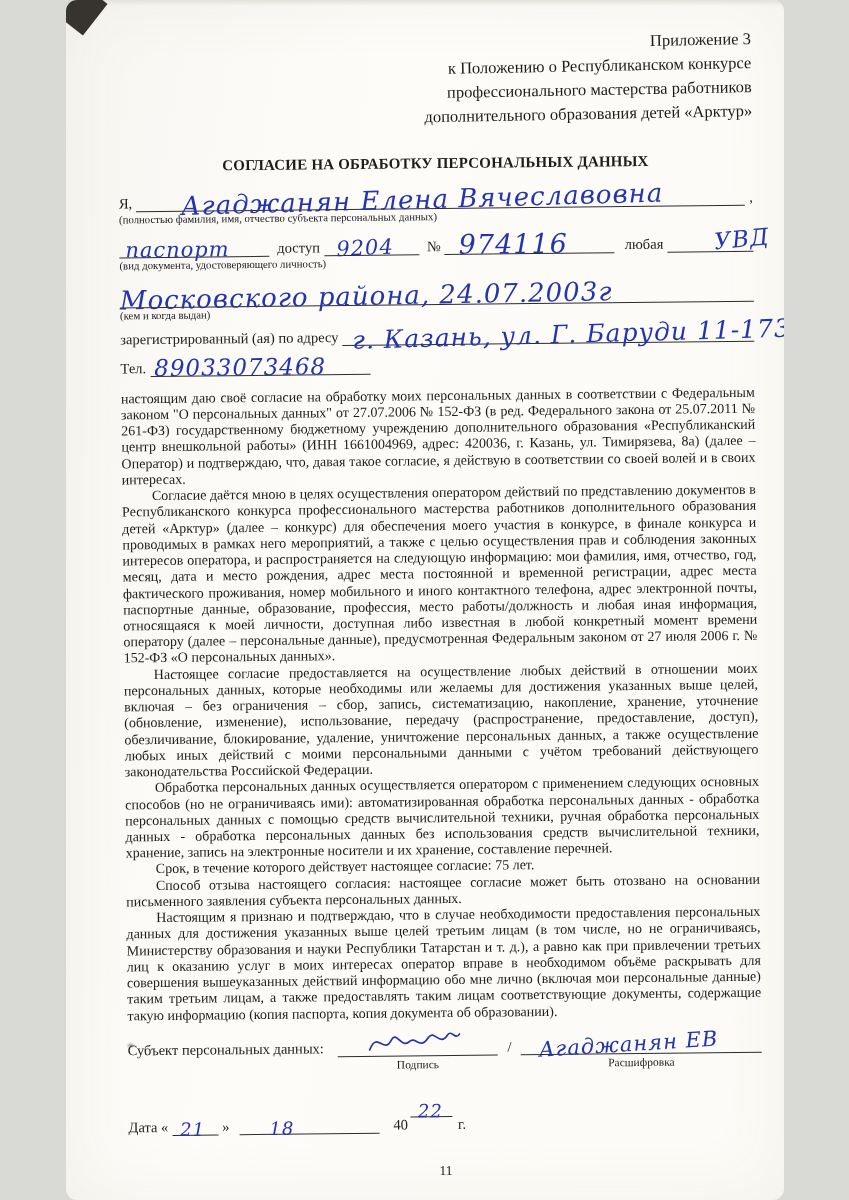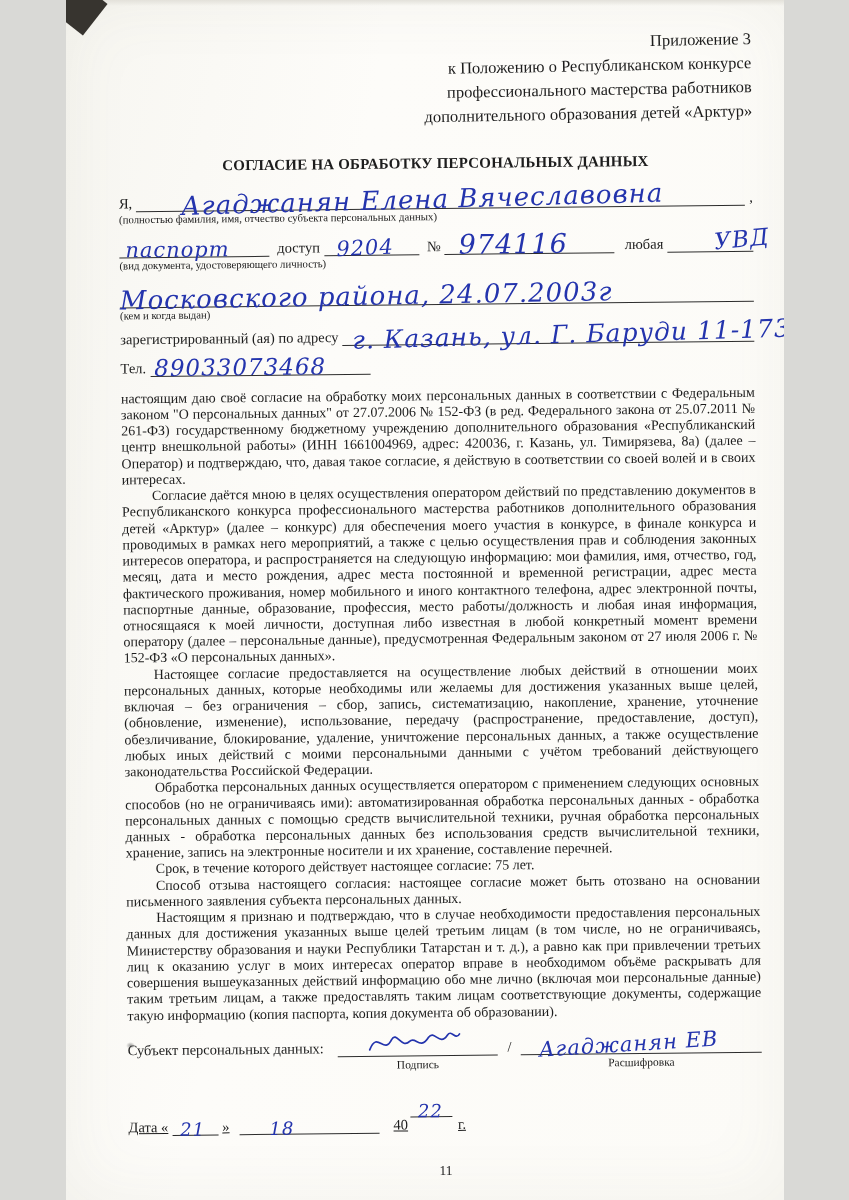--- a/index.html
+++ b/index.html
@@ -2,20 +2,21 @@
 <html><head>
 <meta charset="utf-8">
 <style>
   html,body { margin:0; padding:0; background:#d9d9d6; }
   .page {
     position:relative; width:718px; height:1200px; margin:0 auto;
     background:linear-gradient(100deg,#f7f6f1 0%, #fdfcf9 35%, #fcfbf7 100%);
     overflow:hidden; color:#1d1d1d;
     font-family:"Liberation Serif", serif;
     box-shadow: inset 0 0 70px rgba(120,110,90,0.07);
+    border-radius: 11px;
   }
   .corner-artifact {
     position:absolute; top:-20px; left:-28px; width:64px; height:40px;
     background:#37342f; transform:rotate(38deg);
   }
   .top-shade { position:absolute; top:0; left:0; right:0; height:6px;
     background:linear-gradient(#e3e1da, rgba(255,255,255,0)); }
   .speck { position:absolute; left:60px; top:1042px; width:9px; height:7px;
     background:radial-gradient(#8a8a88, rgba(255,255,255,0) 70%); border-radius:50%; opacity:.8; }
 
@@ -60,21 +61,21 @@
   .sig-sep { width:24px; text-align:center; }
   .sig-blank2 { width:255px; border-bottom:1.4px solid #2c2c2c; height:22px; position:relative; }
   .sig-scribble { position:absolute; left:28px; bottom:-6px; }
   .sig-caps { display:flex; font-size:11.5px; margin-top:2px; }
   .sig-caps .sp1 { width:222px; }
   .sig-caps .c1 { width:170px; text-align:center; }
   .sig-caps .sp2 { width:24px; }
   .sig-caps .c2 { width:255px; text-align:center; }
 
   .date-row { display:flex; align-items:flex-end; margin-top:26px; font-size:14.5px; }
-  .date-row .lbl { white-space:nowrap;text-decoration:underline; }
+  .date-row .lbl { white-space:nowrap; }
   .d-day { width:46px; border-bottom:1.4px solid #2c2c2c; height:20px; position:relative; margin:0 4px; }
   .d-month { width:140px; border-bottom:1.4px solid #2c2c2c; height:20px; position:relative; margin:0 14px 0 10px; }
   .d-year { width:42px; border-bottom:1.4px solid #2c2c2c; height:20px; position:relative; margin:0 6px 16px 2px; }
 
   .page-num { margin-top:30px; text-align:center; font-size:13.5px; }
 </style>
 </head>
 <body>
 
 <div class="page">

